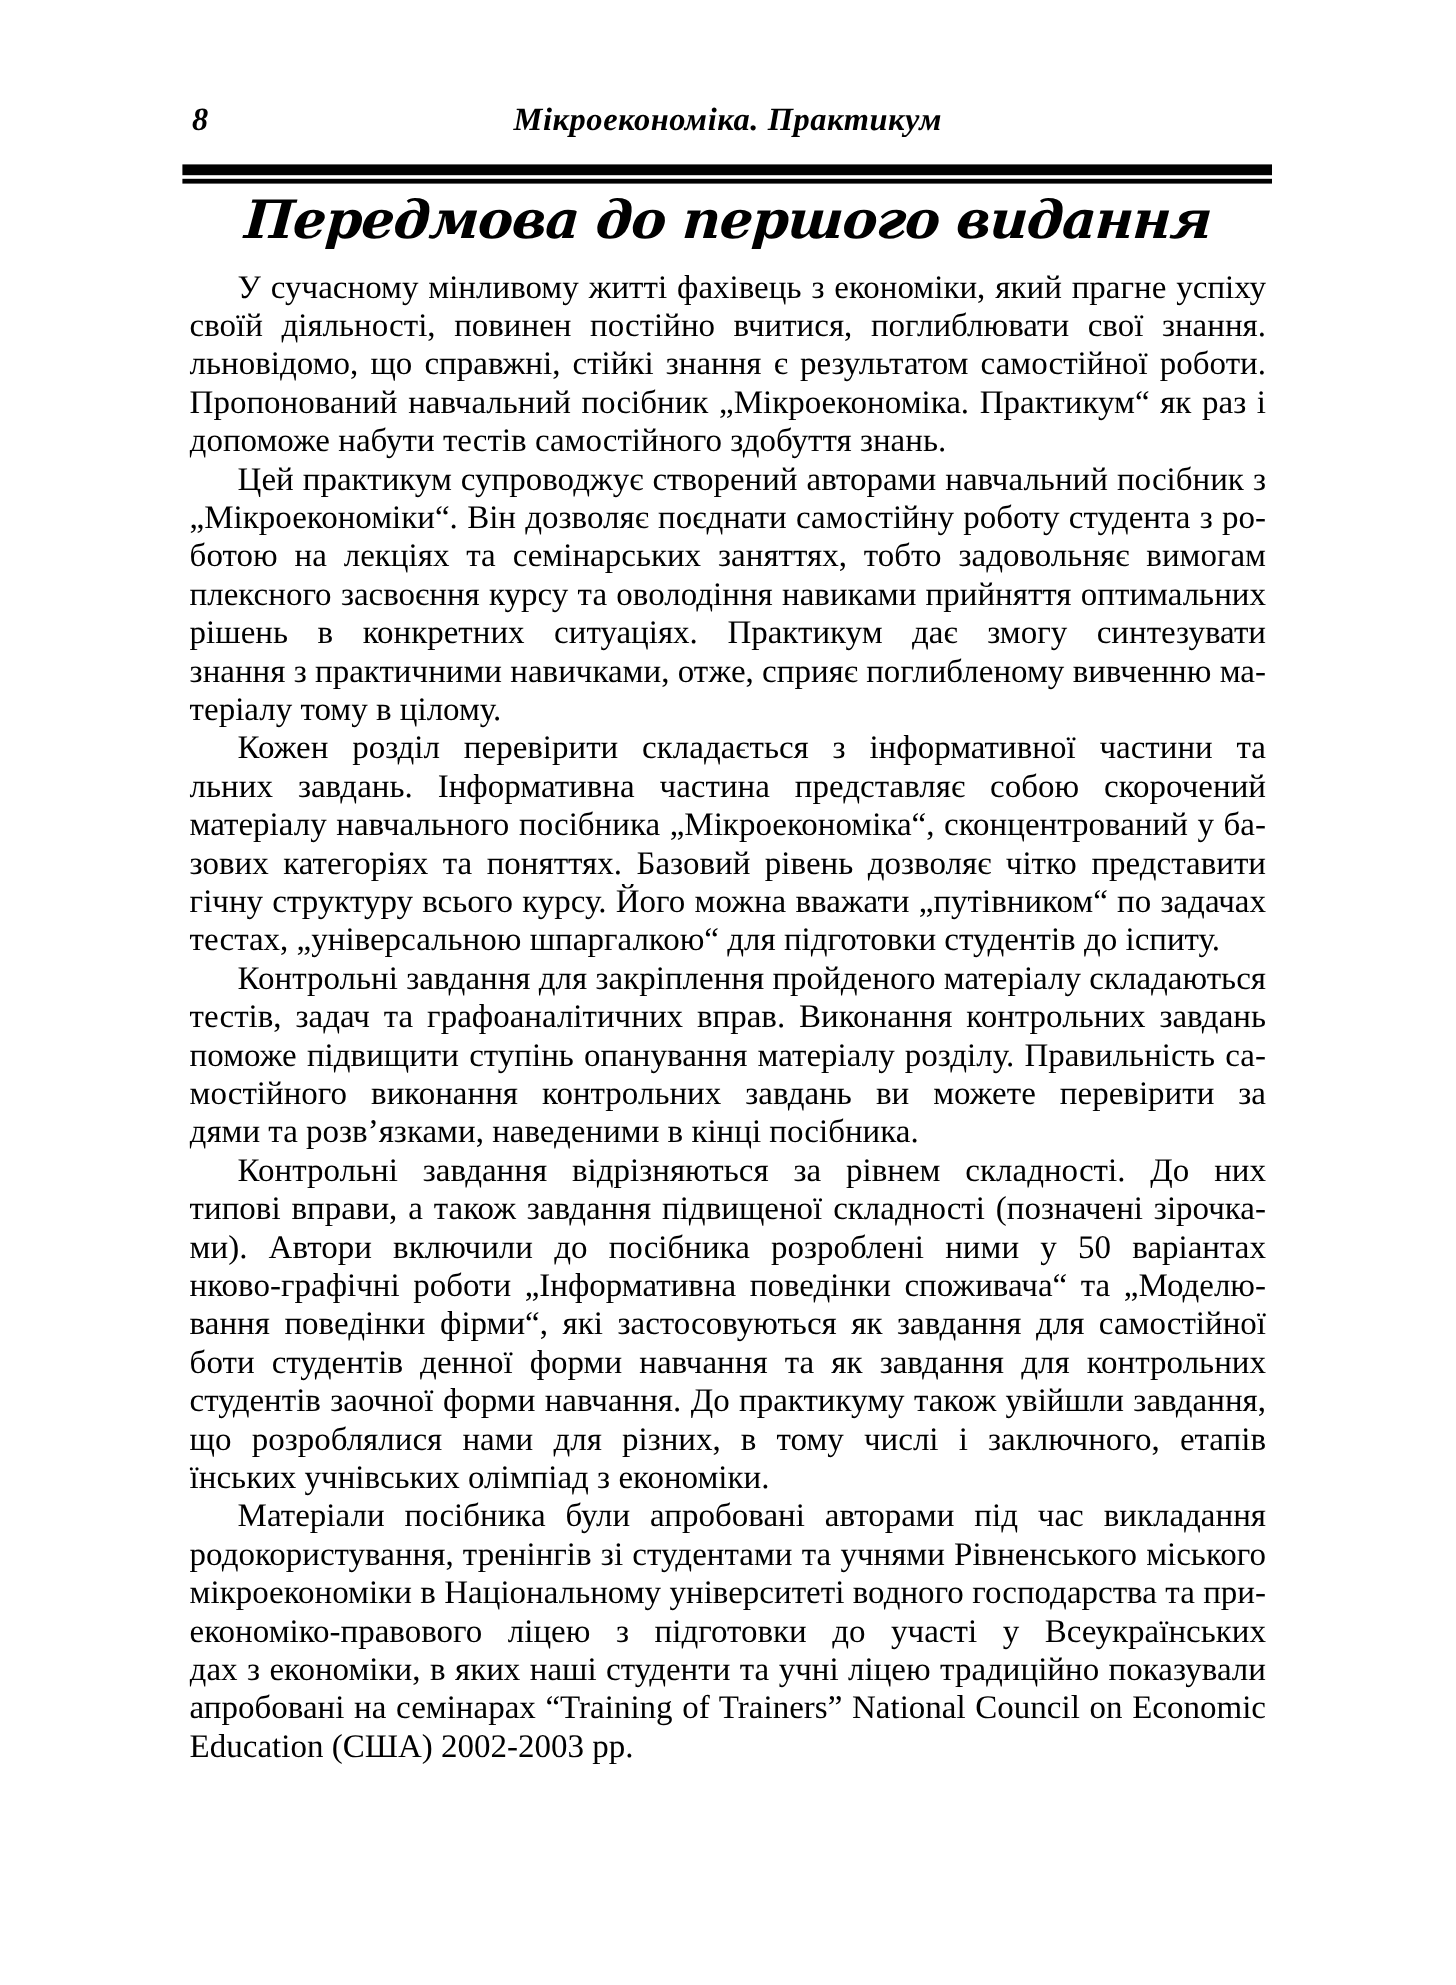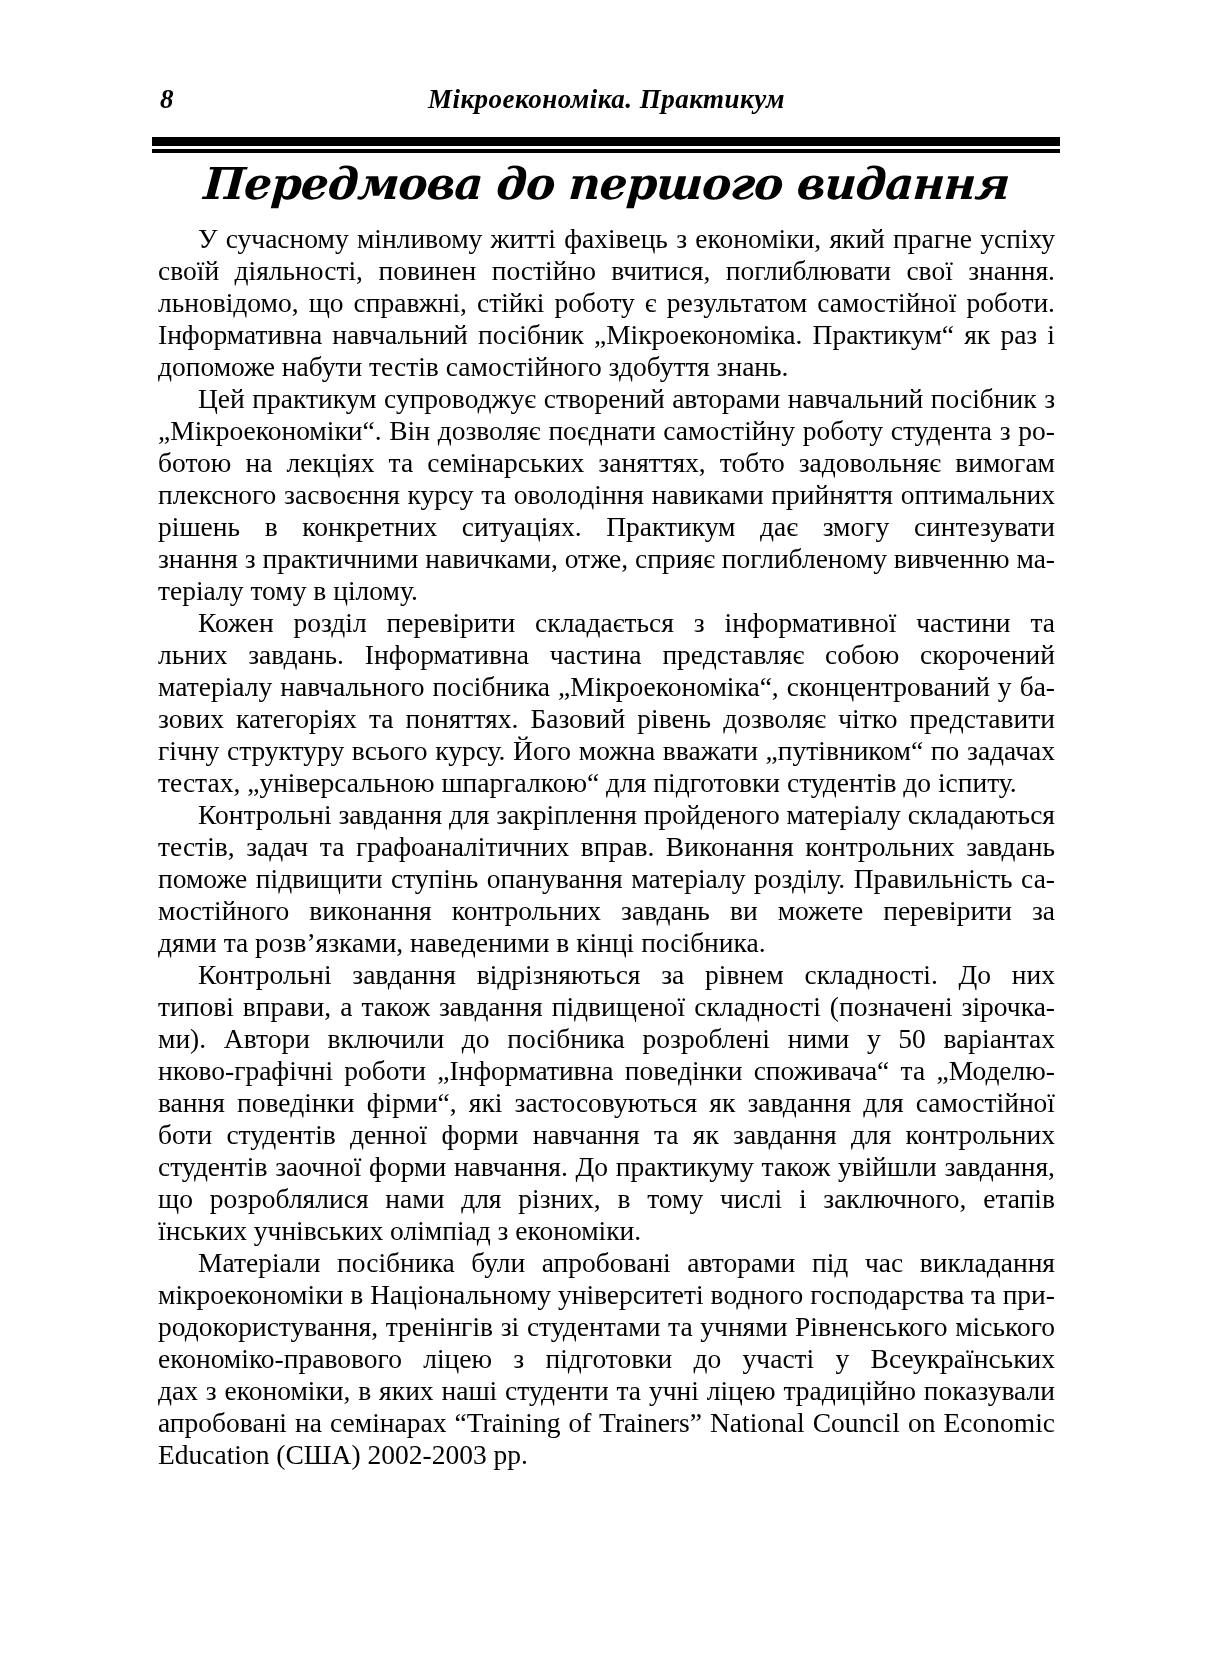--- a/index.html
+++ b/index.html
@@ -110,22 +110,22 @@
     <div class="rule-gap"></div>
     <div class="rule-thin"></div>
   </div>
 
   <div class="preface-title">Передмова до першого видання</div>
 
   <div class="body-text" id="body-text">
       <div class="para">
         <div class="line first"><span>У сучасному мінливому житті фахівець з економіки, який прагне успіху у</span><span class="fill"></span></div>
         <div class="line"><span>своїй діяльності, повинен постійно вчитися, поглиблювати свої знання. Зага-</span><span class="fill"></span></div>
-        <div class="line"><span>льновідомо, що справжні, стійкі роботу є результатом самостійної роботи.</span><span class="fill"></span></div>
-        <div class="line"><span>Інформативна навчальний посібник „Мікроекономіка. Практикум“ як раз і</span><span class="fill"></span></div>
+        <div class="line"><span>льновідомо, що справжні, стійкі знання є результатом самостійної роботи.</span><span class="fill"></span></div>
+        <div class="line"><span>Пропонований навчальний посібник „Мікроекономіка. Практикум“ як раз і</span><span class="fill"></span></div>
         <div class="line last"><span>допоможе набути тестів самостійного здобуття знань.</span></div>
       </div>
       <div class="para">
         <div class="line first"><span>Цей практикум супроводжує створений авторами навчальний посібник з</span><span class="fill"></span></div>
         <div class="line"><span>„Мікроекономіки“. Він дозволяє поєднати самостійну роботу студента з ро-</span><span class="fill"></span></div>
         <div class="line"><span>ботою на лекціях та семінарських заняттях, тобто задовольняє вимогам ком-</span><span class="fill"></span></div>
         <div class="line"><span>плексного засвоєння курсу та оволодіння навиками прийняття оптимальних</span><span class="fill"></span></div>
         <div class="line"><span>рішень в конкретних ситуаціях. Практикум дає змогу синтезувати теоретичні</span><span class="fill"></span></div>
         <div class="line"><span>знання з практичними навичками, отже, сприяє поглибленому вивченню ма-</span><span class="fill"></span></div>
         <div class="line last"><span>теріалу тому в цілому.</span></div>
@@ -151,22 +151,22 @@
         <div class="line"><span>ми). Автори включили до посібника розроблені ними у 50 варіантах розраху-</span><span class="fill"></span></div>
         <div class="line"><span>нково-графічні роботи „Інформативна поведінки споживача“ та „Моделю-</span><span class="fill"></span></div>
         <div class="line"><span>вання поведінки фірми“, які застосовуються як завдання для самостійної ро-</span><span class="fill"></span></div>
         <div class="line"><span>боти студентів денної форми навчання та як завдання для контрольних робіт</span><span class="fill"></span></div>
         <div class="line"><span>студентів заочної форми навчання. До практикуму також увійшли завдання,</span><span class="fill"></span></div>
         <div class="line"><span>що розроблялися нами для різних, в тому числі і заключного, етапів Всеукра-</span><span class="fill"></span></div>
         <div class="line last"><span>їнських учнівських олімпіад з економіки.</span></div>
       </div>
       <div class="para">
         <div class="line first"><span>Матеріали посібника були апробовані авторами під час викладання курсу</span><span class="fill"></span></div>
+        <div class="line"><span>родокористування, тренінгів зі студентами та учнями Рівненського міського</span><span class="fill"></span></div>
         <div class="line"><span>мікроекономіки в Національному університеті водного господарства та при-</span><span class="fill"></span></div>
-        <div class="line"><span>родокористування, тренінгів зі студентами та учнями Рівненського міського</span><span class="fill"></span></div>
         <div class="line"><span>економіко-правового ліцею з підготовки до участі у Всеукраїнських олімпіа-</span><span class="fill"></span></div>
         <div class="line"><span>дах з економіки, в яких наші студенти та учні ліцею традиційно показували</span><span class="fill"></span></div>
         <div class="line"><span>апробовані на семінарах “Training of Trainers” National Council on Economic</span><span class="fill"></span></div>
         <div class="line last"><span>Education (США) 2002-2003 рр.</span></div>
       </div>
     </div>
 
 </div>
 
 </body></html>

